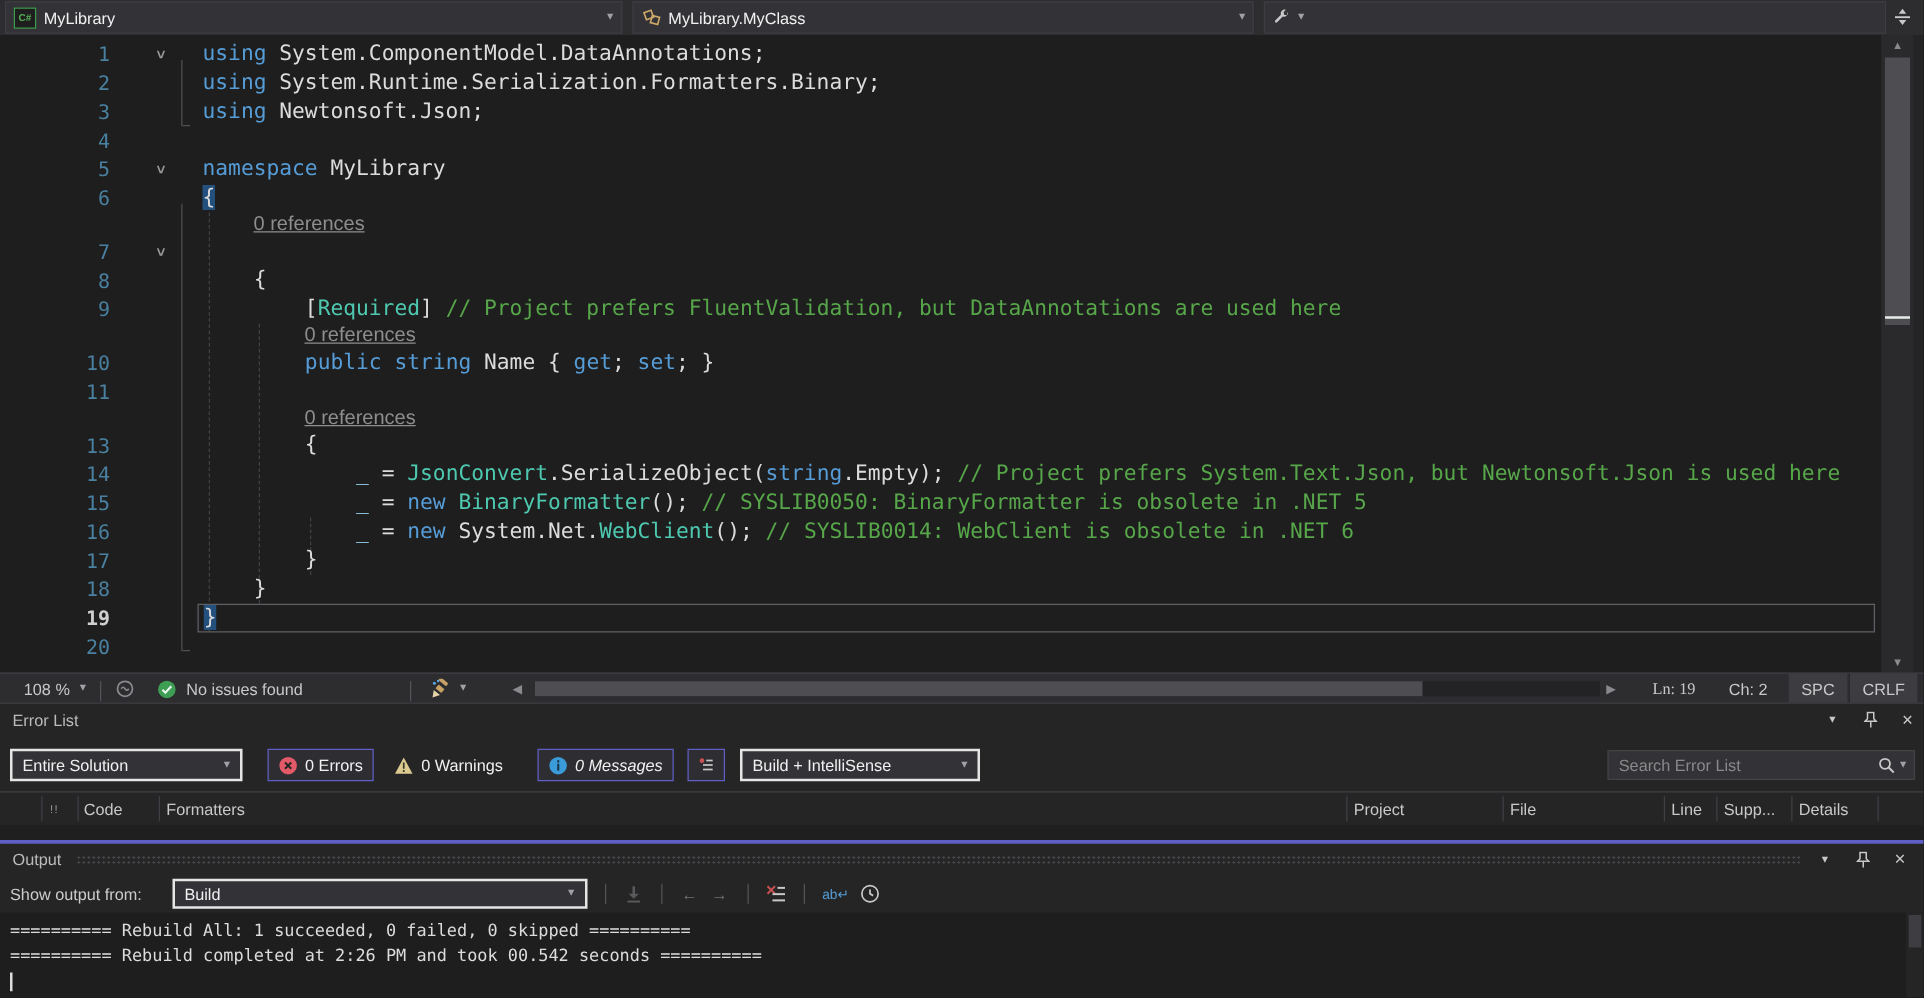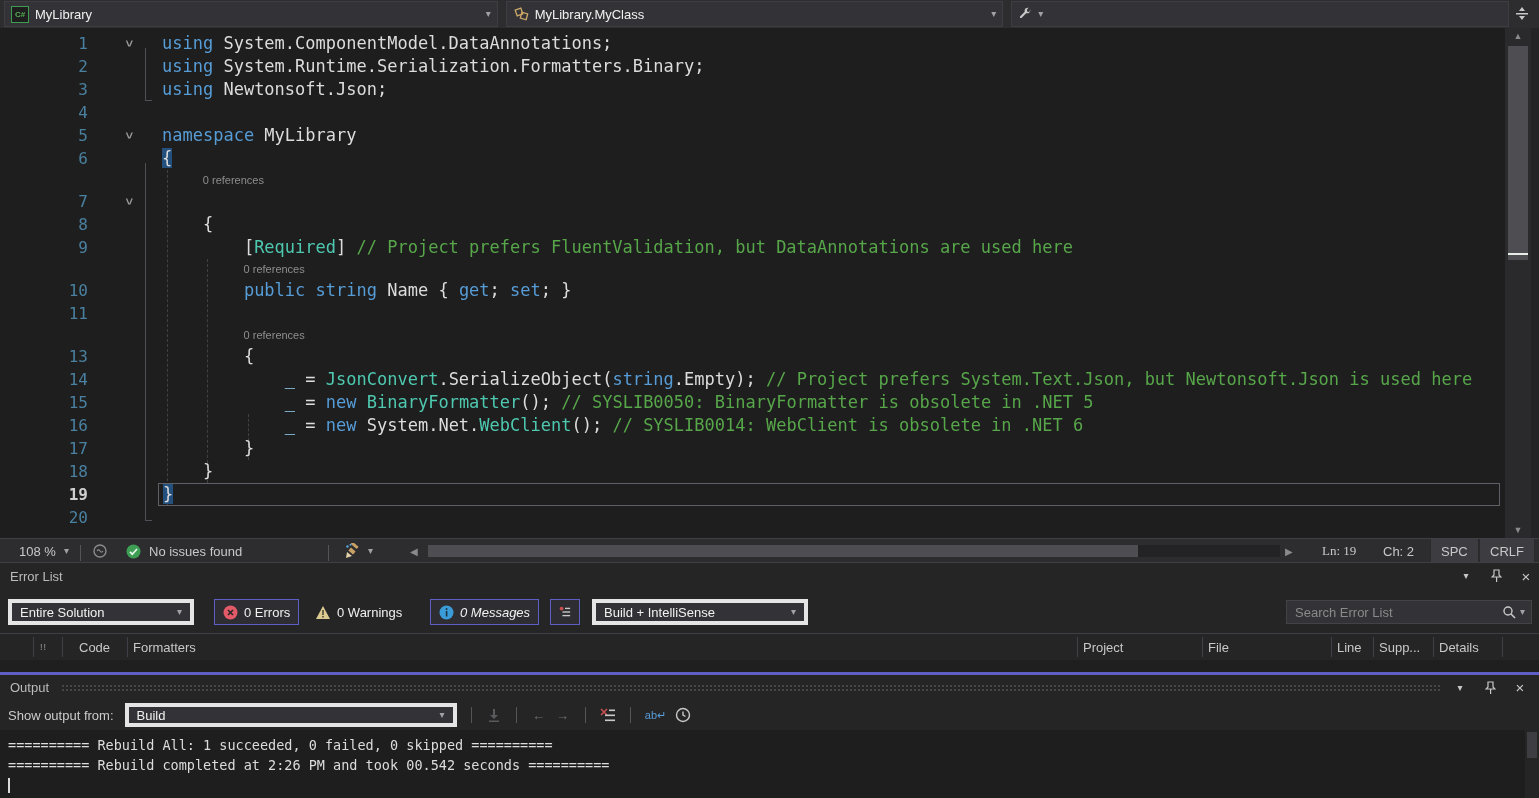--- a/index.html
+++ b/index.html
@@ -24,21 +24,21 @@
   .crow{display:flex;height:23px;line-height:23px;}
   .crow.lens{height:20px;line-height:20px;}
   .num{width:100px;text-align:right;padding-right:12px;box-sizing:border-box;
        font-family:"DejaVu Sans Mono",monospace;font-size:16px;color:#4A80A0;}
   .crow.cur .num{color:#CFCFCF;font-weight:bold;}
   .foldc{width:58px;display:flex;align-items:center;justify-content:center;}
   .chevfold{color:#9A9A9A;font-size:12px;display:inline-block;transform:rotate(90deg);font-weight:bold;}
   .codecell{flex:1;padding-left:4px;box-sizing:border-box;white-space:pre;
             font-family:"DejaVu Sans Mono",monospace;font-size:17px;color:#DCDCDC;}
   .crow.cur .codecell{border:1px solid #5F5F66;line-height:21px;}
-  .lenscell{font-family:"Liberation Sans",sans-serif;font-size:11px;color:#8E8E8E;}
+  .lenscell{font-family:"Liberation Sans",sans-serif;font-size:16px;color:#8E8E8E;text-decoration:underline;}
   .tok-hl{background:#24507E;color:#FFFFFF;}
   .guide{position:absolute;width:0;}
   .g-dash{border-left:1px dashed #404045;}
   .g-solid{border-left:1px solid #4F4F55;}
   .g-tick{position:absolute;left:0;bottom:0;width:6px;height:1px;background:#4F4F55;}
   
   #vscroll{position:absolute;right:8px;top:0;width:26px;height:510px;background:#2A2A2D;}
   #vscroll .arrow{position:absolute;left:0;width:26px;text-align:center;color:#8A8A8E;font-size:9px;}
   #vthumb{position:absolute;left:3px;top:18px;width:20px;height:214px;background:#4D4D52;}
   #vmarker{position:absolute;left:3px;top:225px;width:20px;height:2px;background:#E6EDE6;}
@@ -48,21 +48,21 @@
             border-top:1px solid #3F3F46;}
   #edstatus .abs{position:absolute;top:0;height:24px;display:flex;align-items:center;}
   .vsep{width:1px;height:16px;background:#555558;margin-top:4px;}
   #hthumb{position:absolute;left:0;top:0;height:12px;width:710px;background:#4D4D52;}
   .eolbox{background:#3C3C41;border-left:1px solid #2A2A2C;border-right:1px solid #2A2A2C;
           padding:0 10px;height:24px;display:flex;align-items:center;color:#C8C8C8;}
   
   #errorlist{position:absolute;left:0;top:562px;width:1539px;height:110px;background:#252526;
              border-top:1px solid #3F3F46;}
   #errorlist .abs{position:absolute;display:flex;align-items:center;}
-  .tool-dd{height:26px;background:#333337;border:4px solid #e5e5e5;box-sizing:border-box;
+  .tool-dd{height:26px;background:#333337;border:2px solid #e5e5e5;box-sizing:border-box;
            display:flex;align-items:center;padding:0 8px;color:#F1F1F1;}
   .tool-dd .lbl{flex:1;white-space:nowrap;}
   .tbtn{height:26px;box-sizing:border-box;display:flex;align-items:center;gap:6px;
         padding:0 8px;color:#F1F1F1;background:transparent;border:1px solid transparent;}
   .tbtn.toggled{border:1px solid #5E5EC4;background:#2D2D32;}
   .searchbox{height:24px;background:#333337;border:1px solid #434346;box-sizing:border-box;
              display:flex;align-items:center;padding:0 6px;}
   .searchbox input{flex:1;background:transparent;border:none;outline:none;color:#DCDCDC;
                    font-family:"Liberation Sans",sans-serif;font-size:13px;}
   .searchbox input::placeholder{color:#8A8A8A;}
@@ -359,21 +359,21 @@
       <span>0 Messages</span>
     </div>
     <div class="abs tbtn toggled" style="left:550px;top:36px;width:30px;justify-content:center;">
       <svg width="14" height="14" viewBox="0 0 14 14">
           <circle cx="3" cy="3" r="2.2" fill="#C75050"></circle>
           <rect x="7" y="2" width="6" height="1.6" fill="#C8C8C8"></rect>
           <rect x="4" y="6.2" width="9" height="1.6" fill="#C8C8C8"></rect>
           <rect x="4" y="10.4" width="9" height="1.6" fill="#C8C8C8"></rect>
         </svg>
     </div>
-    <div class="abs tool-dd" style="left:592px;top:36px;width:216px;">
+    <div class="abs tool-dd" style="left:592px;top:36px;width:192px;">
       <span class="lbl">Build + IntelliSense</span>
       <span class="chev">▾</span>
     </div>
     <div class="abs searchbox" style="left:1286px;top:37px;width:246px;">
       <input type="text" placeholder="Search Error List" style="">
       <svg width="14" height="14" viewBox="0 0 14 14">
           <circle cx="6" cy="6" r="4" fill="none" stroke="#C8C8C8" stroke-width="1.4"></circle>
           <path d="M9 9l4 4" stroke="#C8C8C8" stroke-width="1.6"></path>
         </svg>
       <span class="chev" style="margin-left:4px;">▾</span>
@@ -383,21 +383,21 @@
       <span class="colhead" style="left:40px;color:#9A9A9A;font-size:9px;letter-spacing:1px;">!!</span>
     <span class="colsep" style="left: 33px;"></span>
         <span class="colsep" style="left: 62px;"></span>
         <span class="colsep" style="left: 127px;"></span>
         <span class="colsep" style="left: 1077px;"></span>
         <span class="colsep" style="left: 1202px;"></span>
         <span class="colsep" style="left: 1331px;"></span>
         <span class="colsep" style="left: 1373px;"></span>
         <span class="colsep" style="left: 1433px;"></span>
         <span class="colsep" style="left: 1502px;"></span>
-        <span class="colhead" style="left: 79px;">Code</span>
+        <span class="colhead" style="left: 67px;">Code</span>
         <span class="colhead" style="left: 133px;">Formatters</span>
         <span class="colhead" style="left: 1083px;">Project</span>
         <span class="colhead" style="left: 1208px;">File</span>
         <span class="colhead" style="left: 1337px;">Line</span>
         <span class="colhead" style="left: 1379px;">Supp...</span>
         <span class="colhead" style="left: 1439px;">Details</span>
       </div>
     <div id="el-body"></div>
   </div>
 
@@ -412,21 +412,21 @@
             <svg width="11" height="14" viewBox="0 0 11 14">
               <path d="M3 1h5v5l2 2H1l2-2z" fill="none" stroke="#C8C8C8" stroke-width="1.2"></path>
               <rect x="5" y="8" width="1.2" height="5" fill="#C8C8C8"></rect>
             </svg>
           </span>
         <span class="wbtn" style="font-size:15px;">×</span>
       </div>
     </div>
     <div id="out-toolbar">
       <span style="margin-left:8px;">Show output from:</span>
-      <div class="tool-dd" style="width:332px;height:24px;margin-left:11px;">
+      <div class="tool-dd" style="width:332px;height:24px;margin-left:24px;">
         <span class="lbl">Build</span>
         <span class="chev">▾</span>
       </div>
       <span class="vsep" style="margin:0 10px 0 14px;"></span>
       <span class="obtn disabled">
         <svg width="16" height="15" viewBox="0 0 16 15">
             <path d="M9 1v6h3l-4 4-4-4h3V1z" fill="#9A9A9E"></path>
             <rect x="3" y="12.5" width="10" height="1.5" fill="#9A9A9E"></rect>
           </svg>
       </span>

